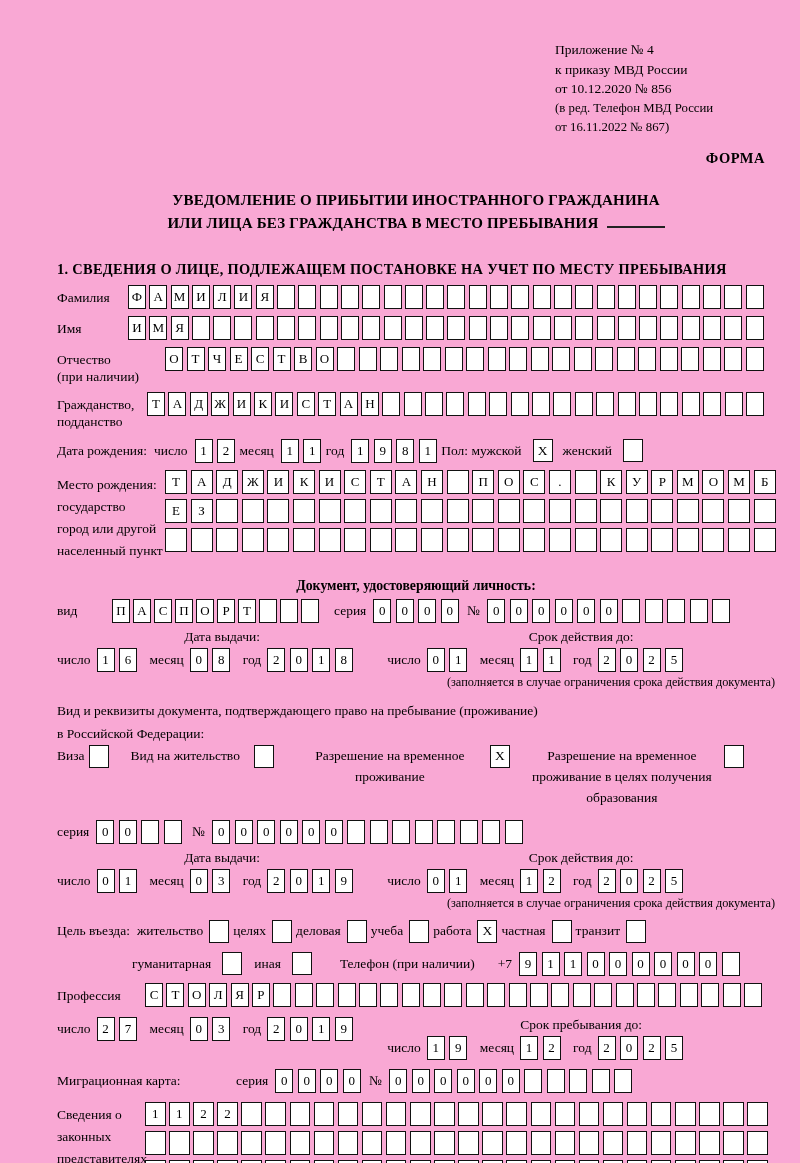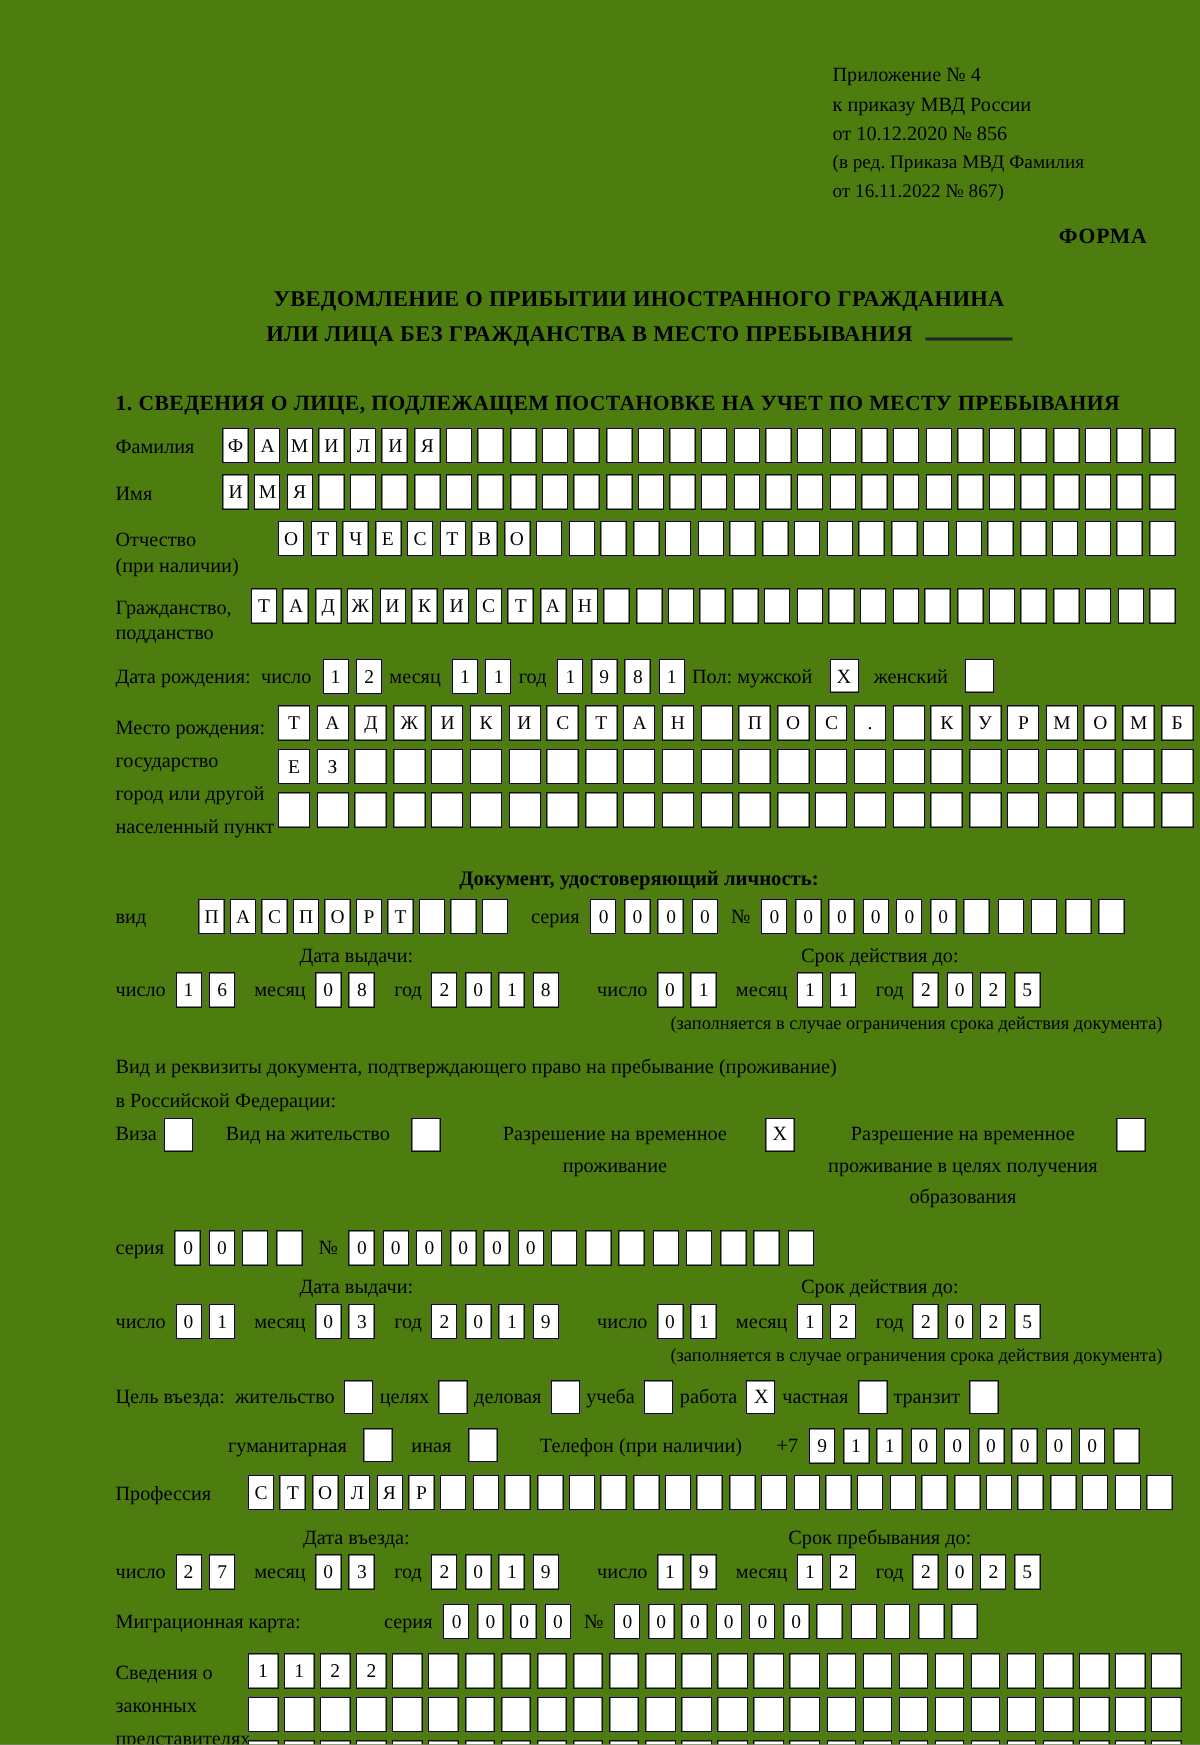--- a/index.html
+++ b/index.html
@@ -1,20 +1,20 @@
 <!DOCTYPE html>
 <html lang="ru"><head>
 <meta charset="utf-8">
 <style>
   * { margin:0; padding:0; box-sizing:border-box; }
   html,body { background:#888; }
   .page {
-    width:800px; height:1163px; margin:0 auto; background:#4d7c0f; color:#000;
+    width:800px; height:1163px; margin:0 auto; background:#f9a8d4; color:#000;
     font-family:"Liberation Serif", "DejaVu Serif", serif;
-    font-size:13.5px; padding:40px 25px 10px 77px; overflow:hidden; position:relative;
+    font-size:13.5px; padding:40px 25px 10px 57px; overflow:hidden; position:relative;
   }
   
   .annex { width:220px; margin-left:auto; line-height:19.5px; }
   .forma { text-align:right; font-weight:bold; margin-top:12px; padding-right:10px; letter-spacing:.5px; font-size:14.5px; }
   
   .title { text-align:center; font-weight:bold; font-size:15px; line-height:23px; margin-top:22px; letter-spacing:.2px; }
   .blank-line { display:inline-block; width:58px; border-bottom:2px solid #222; margin-left:8px; }
   .section-heading { font-weight:bold; font-size:14.4px; margin-top:26px; letter-spacing:.3px; white-space:nowrap; }
   
   .row { display:flex; align-items:flex-start; margin-top:7px; }
@@ -64,21 +64,21 @@
 </style>
 </head>
 <body>
 
 <div class="page">
 
   <div class="annex">
     <div>Приложение № 4</div>
     <div>к приказу МВД России</div>
     <div>от 10.12.2020 № 856</div>
-    <div class="small">(в ред. Приказа МВД Фамилия</div>
+    <div class="small">(в ред. Телефон МВД России</div>
     <div class="small">от 16.11.2022 № 867)</div>
   </div>
   <div class="forma">ФОРМА</div>
 
   <div class="title">
     <div>УВЕДОМЛЕНИЕ О ПРИБЫТИИ ИНОСТРАННОГО ГРАЖДАНИНА</div>
     <div>
       <span>ИЛИ ЛИЦА БЕЗ ГРАЖДАНСТВА В МЕСТО ПРЕБЫВАНИЯ</span><span class="blank-line"></span>
     </div>
   </div>
@@ -601,21 +601,20 @@
         <span class="cell"></span>
         <span class="cell"></span>
         <span class="cell"></span>
         <span class="cell"></span>
         <span class="cell"></span>
       </div>
   </div>
 
   <div class="dp" style="margin-top:10px">
     <div class="col-l">
-      <div class="date-caption">Дата въезда:</div>
       <div class="date-fields">
         <span class="dlbl">число</span>
         <span class="cells dcells">
             <span class="cell">2</span>
             <span class="cell">7</span>
           </span>
         <span class="dlbl mid">месяц</span>
         <span class="cells dcells">
             <span class="cell">0</span>
             <span class="cell">3</span>

